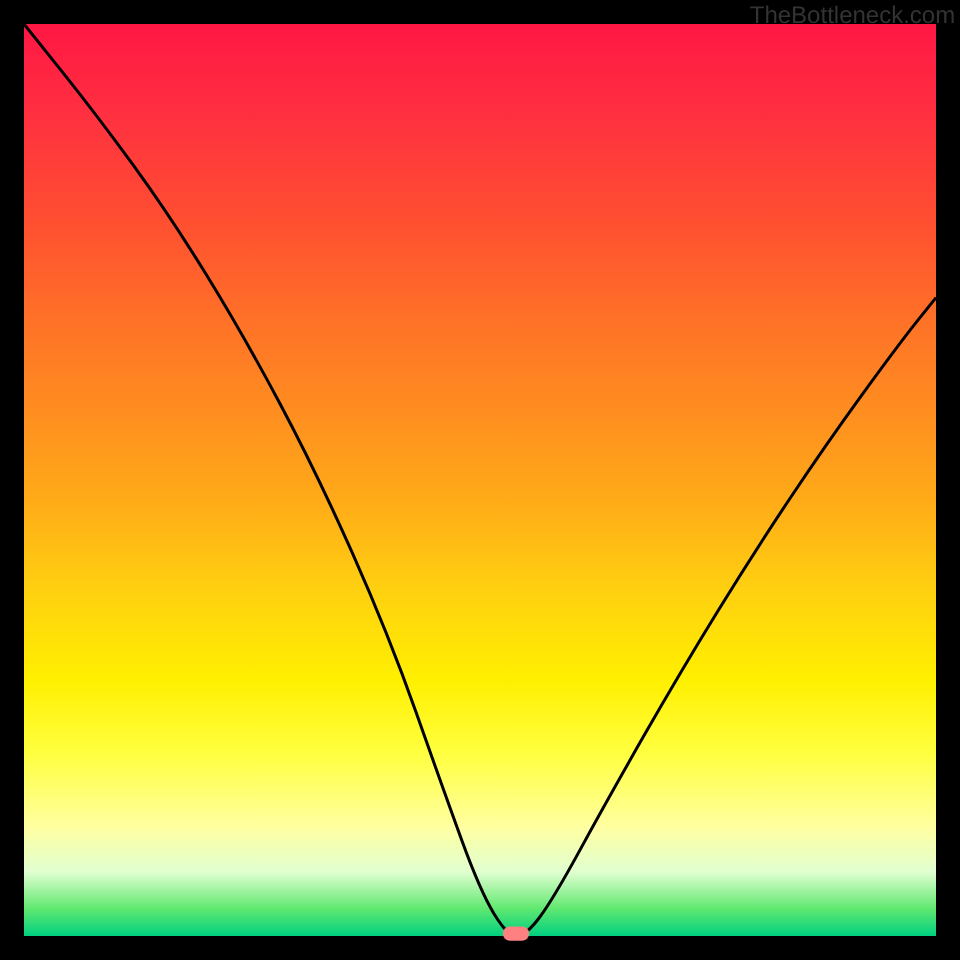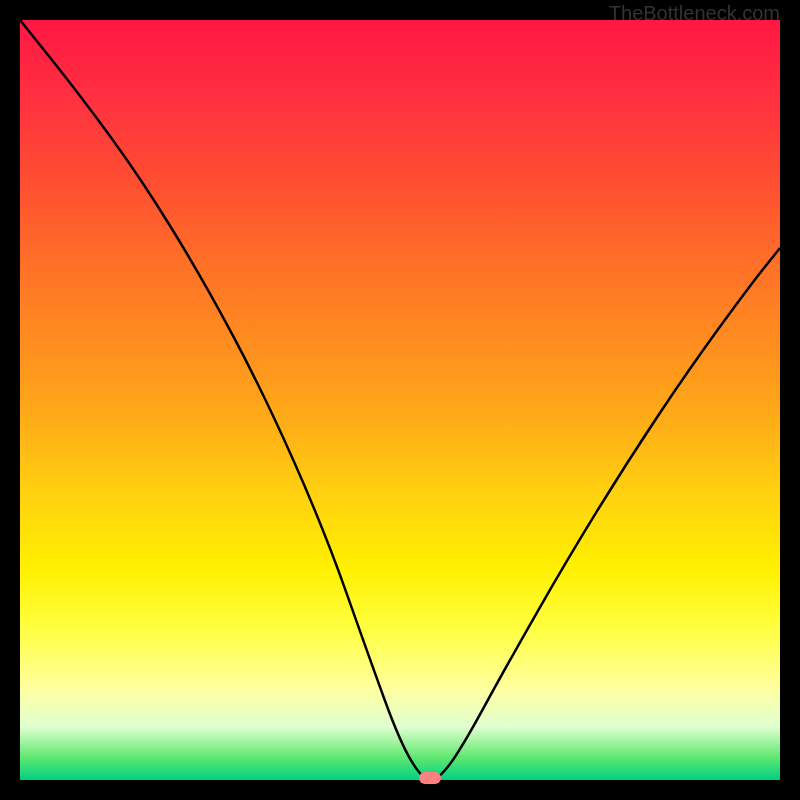--- a/index.html
+++ b/index.html
@@ -35,21 +35,21 @@
       #fff000 72%,
       #ffff40 80%,
       #ffffa0 88%,
       #e0ffd0 93%,
       #60e870 97%,
       #00d080 100%);
   }
   .watermark {
     position: absolute;
     top: 2px;
-    right: 20px;
+    right: 4px;
     color: #333;
     font-size: 20px;
     font-weight: 500;
     z-index: 10;
     text-align: center;
   }
   svg.curve {
     position: absolute;
     left: 0;
     top: 0;

